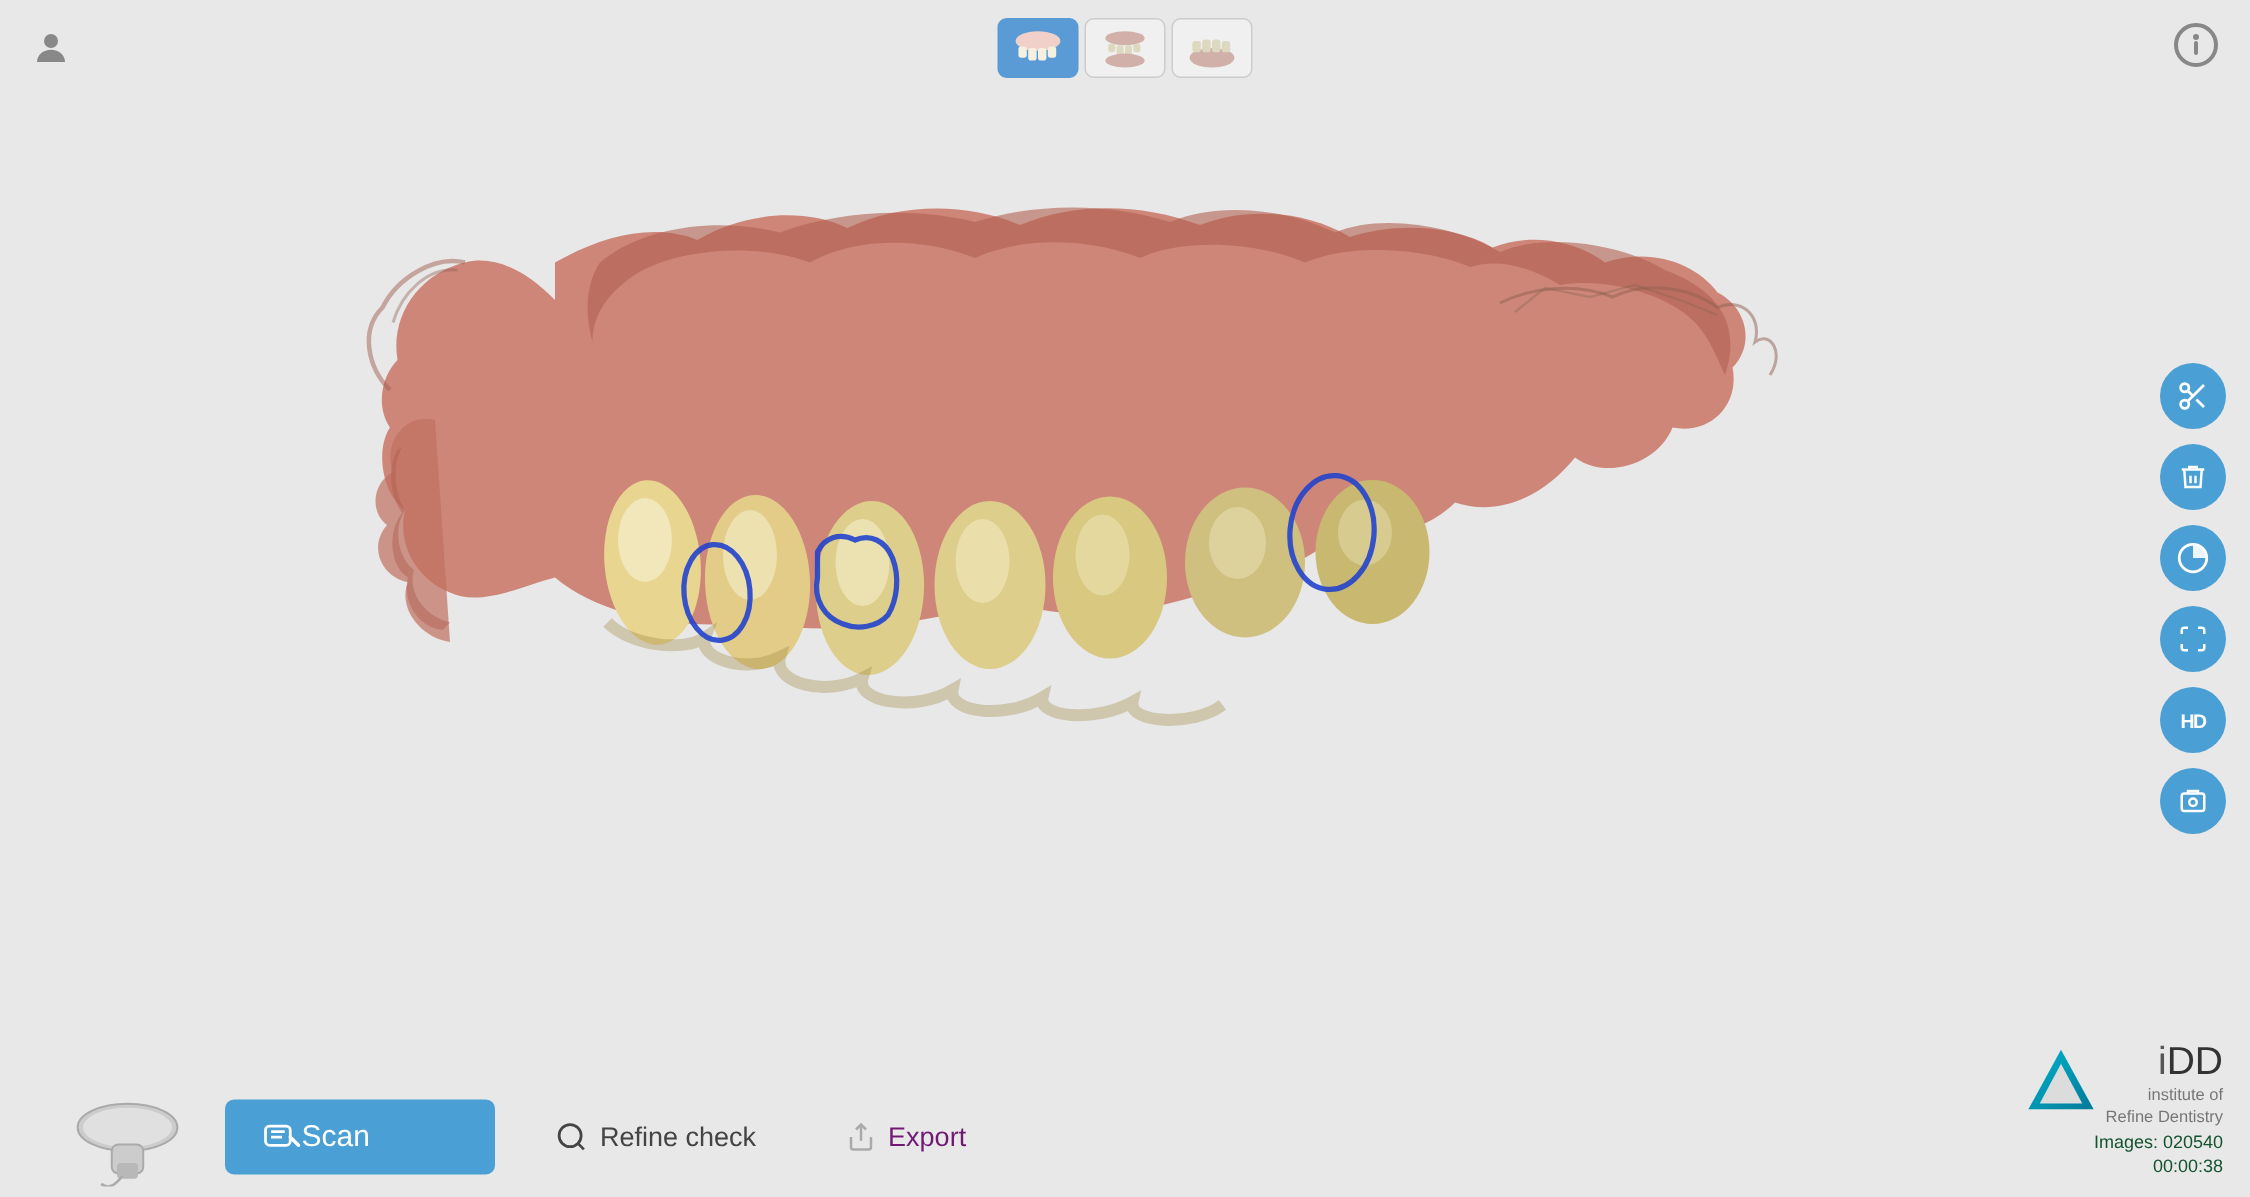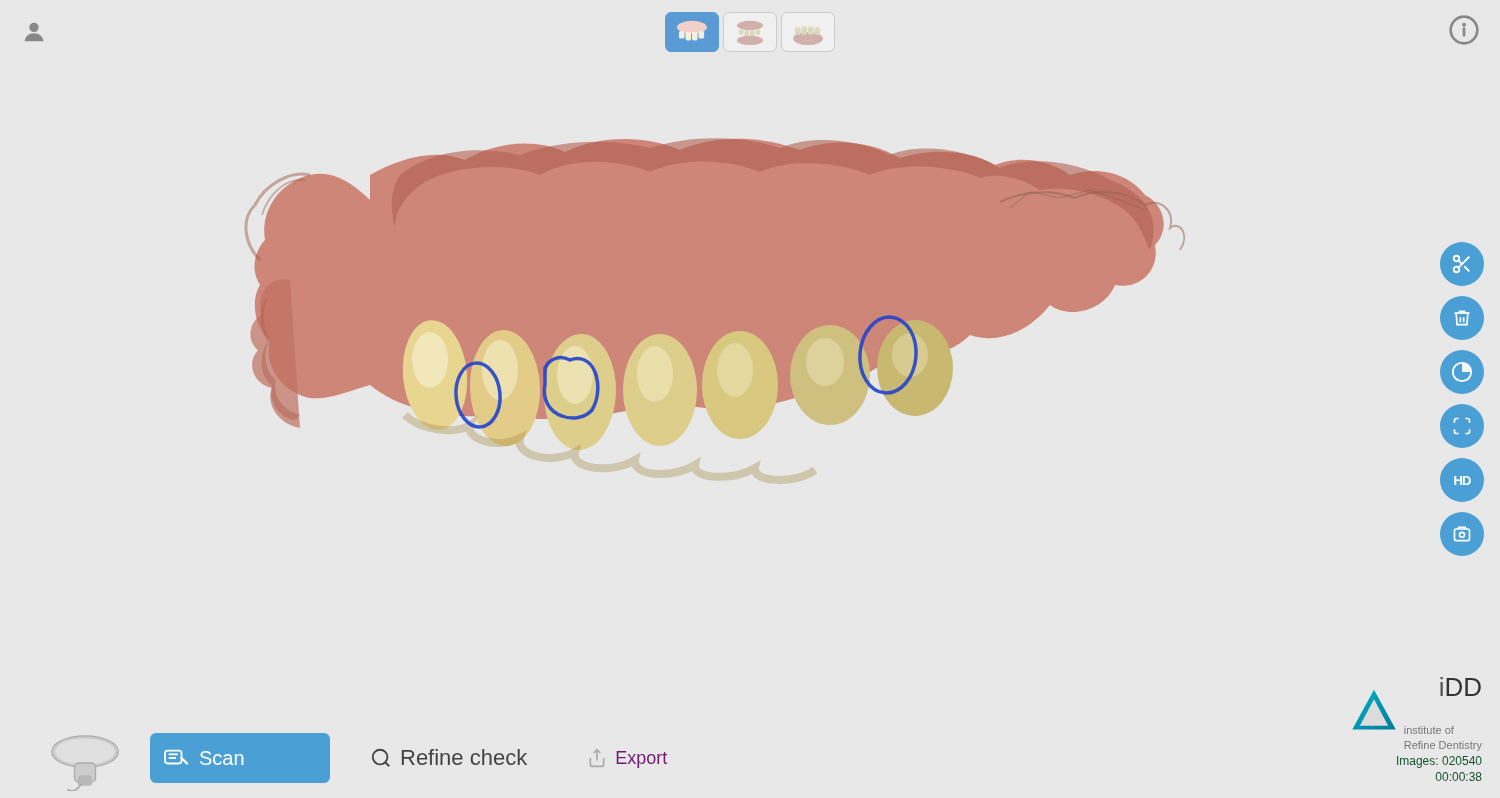--- a/index.html
+++ b/index.html
@@ -94,25 +94,24 @@
       background: #e8e8e8;
       display: flex;
       align-items: center;
       padding: 0 40px;
       gap: 20px;
     }
 
     #scan-button {
       display: flex;
       align-items: center;
-      gap: 10px;
       background: #4a9fd4;
       border: none;
       border-radius: 6px;
-      padding: 10px 13px;
+      padding: 10px 25px;
       cursor: pointer;
       min-width: 180px;
       height: 50px;
     }
 
     #scan-button-label {
       color: white;
       font-size: 20px;
       font-weight: 500;
     }
@@ -123,21 +122,21 @@
       gap: 8px;
       background: transparent;
       border: none;
       cursor: pointer;
       padding: 10px 20px;
       height: 50px;
     }
 
     #refine-check-label {
       color: #444;
-      font-size: 22px;
+      font-size: 18px;
       text-align: right;
     }
 
     #export-button {
       display: flex;
       align-items: center;
       gap: 8px;
       background: transparent;
       border: none;
       cursor: pointer;
@@ -180,22 +179,21 @@
 
     #idd-text span {
       font-weight: 700;
       font-size: 28px;
     }
 
     #idd-subtitle {
       font-size: 11px;
       color: #777;
       line-height: 1.3;
-      text-align: left;
-      margin-top: 20px;
+      text-align: right;
     }
 
     .idd-stats {
       font-size: 12px;
       color: #14532d;
       text-align: right;
       margin-top: 2px;
     }
 
     

